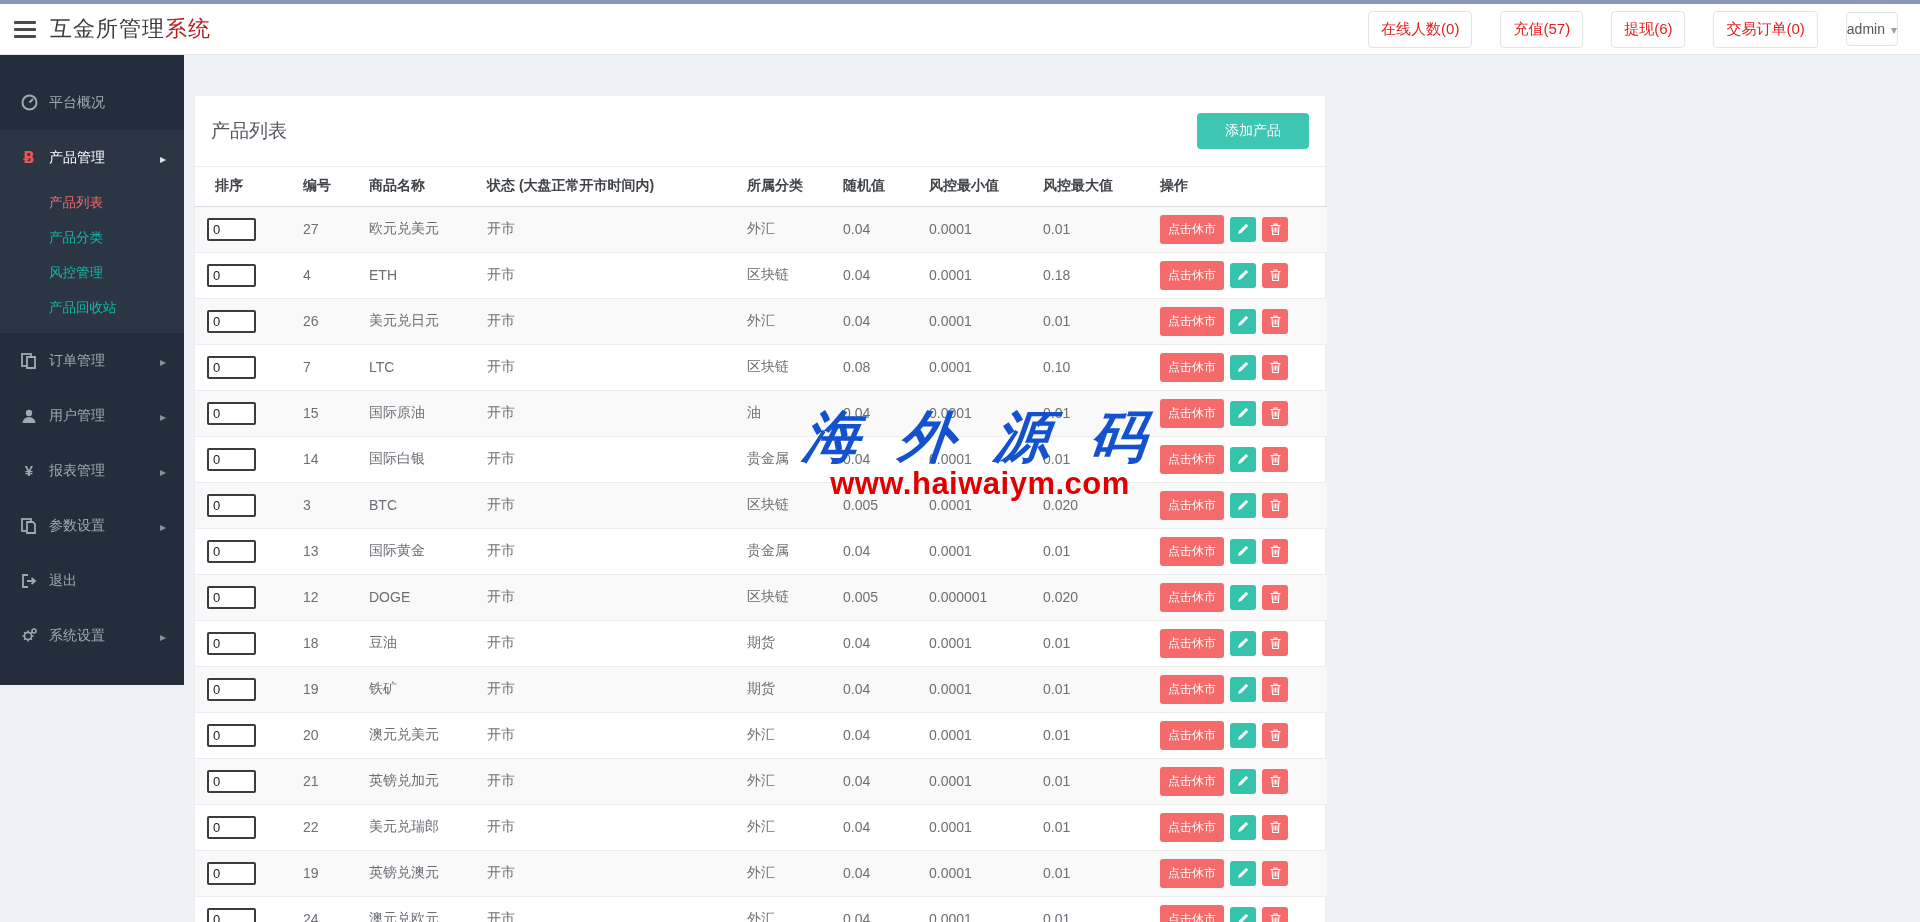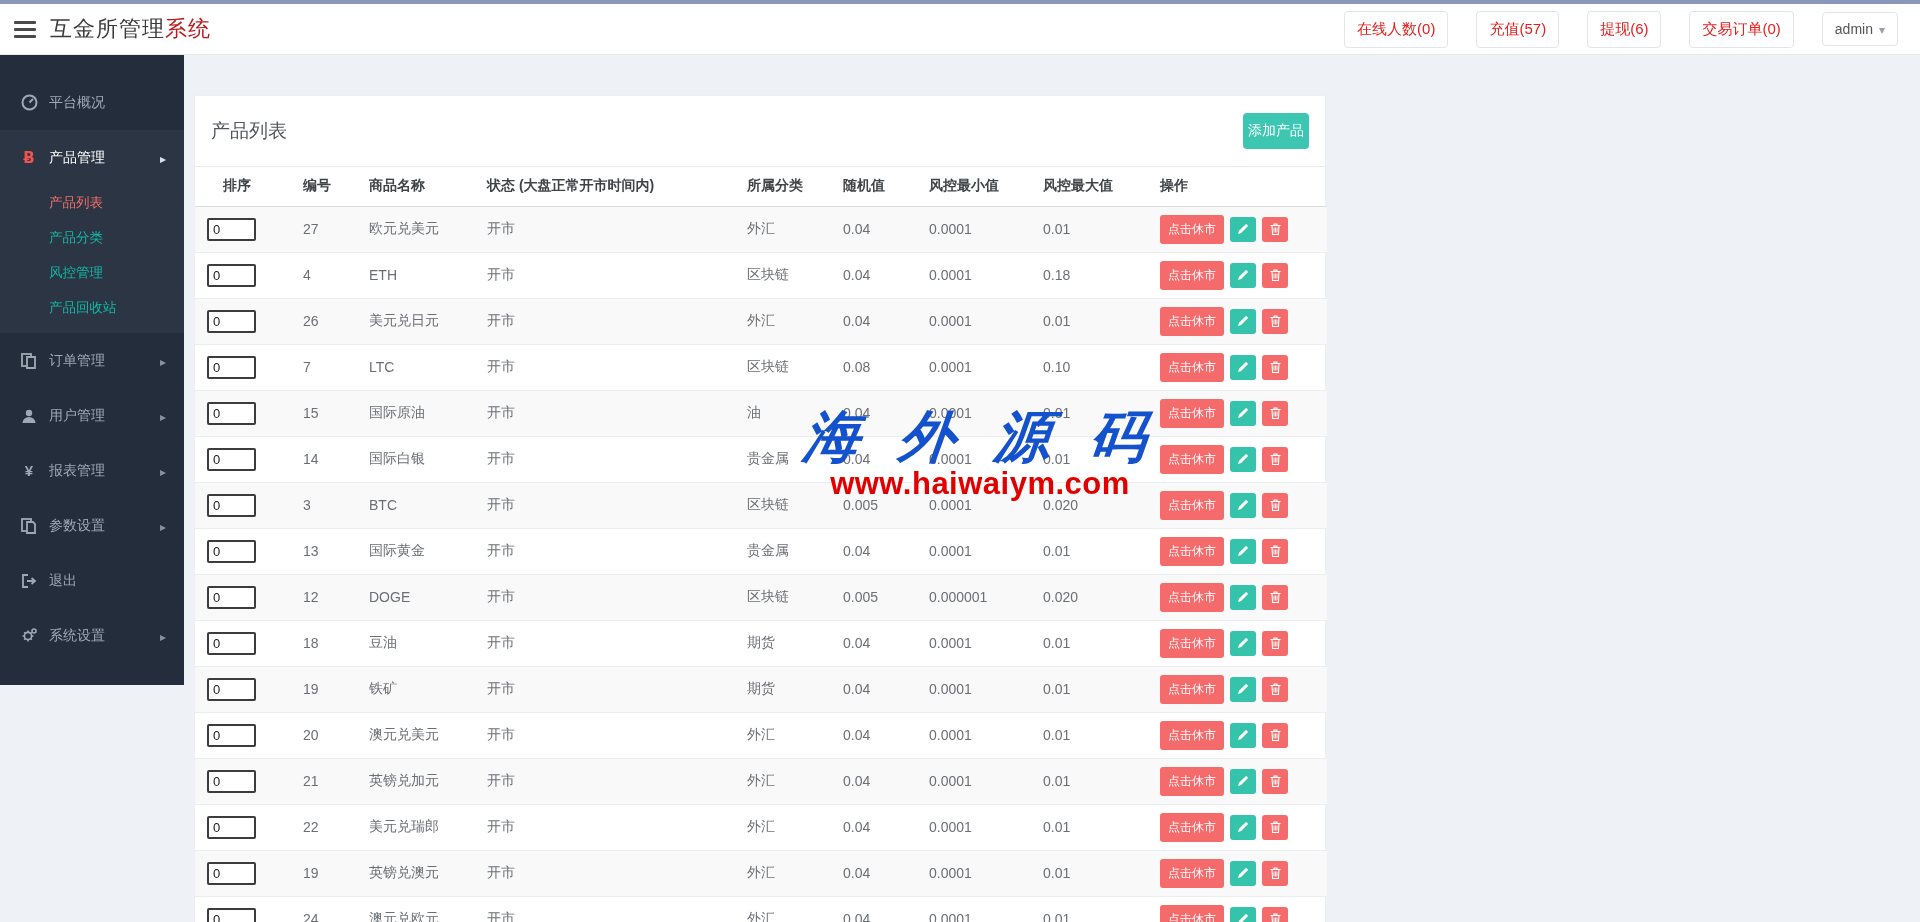--- a/index.html
+++ b/index.html
@@ -25,21 +25,21 @@
   .brand { margin-left:12px; font-size:22px; color:#3a3a3a; letter-spacing:1px; white-space:nowrap; }
   .brand .brand-red { color:#b91c1c; }
   .nav-right { margin-left:auto; margin-right:22px; display:flex; align-items:center; gap:28px; }
   .stat-btn {
     background:#fff; border:1px solid #e1e4ea; border-radius:4px;
     color:#e61d1d; font-size:15px; padding:8px 12px; cursor:pointer;
     font-family:inherit; white-space:nowrap;
   }
   .admin-btn {
     background:#fff; border:1px solid #e1e4ea; border-radius:4px;
-    color:#555; font-size:14px; padding:8px 12px; cursor:pointer;
+    color:#555; font-size:14px; padding:8px 0; cursor:pointer;
     font-family:inherit; display:flex; align-items:center; gap:6px;
   }
   .caret-down::after { content:"▾"; color:#9aa0aa; font-size:12px; }
 
   
   .sidebar {
     position:absolute; top:55px; left:0; width:184px;
     background:#232d3b; padding:20px 0 22px 0; z-index:20;
   }
   .side-item {
@@ -66,30 +66,30 @@
     position:absolute; left:194px; top:95px; width:1132px; height:840px;
     background:#fff; border:1px solid #edeff2; z-index:10;
   }
   .panel-head {
     height:71px; padding:0 16px; display:flex; align-items:center;
     justify-content:space-between; border-bottom:1px solid #ececec;
   }
   .panel-title { font-size:19px; color:#51575f; }
   .add-btn {
     background:#3dc7b2; color:#fff; border:none; border-radius:4px;
-    font-size:14px; padding:9px 5px; cursor:pointer; font-family:inherit;
+    font-size:14px; padding:9px 28px; cursor:pointer; font-family:inherit;
   }
 
   table { width:100%; border-collapse:collapse; table-layout:fixed; }
   thead th {
     text-align:left; font-size:14px; color:#404448; font-weight:bold;
     height:39px; padding:0 8px; border-bottom:1px solid #d8dbe0;
     white-space:nowrap; overflow:hidden;
   }
-  thead th:first-child { padding-left:28px; }
+  thead th:first-child { padding-left:20px; }
   tbody td {
     height:45px; padding:0 8px; font-size:14px; color:#6b6f74;
     border-bottom:1px solid #ebedf0; white-space:nowrap; overflow:hidden;
   }
   tbody td:first-child { padding-left:12px; }
   tbody tr:nth-child(odd) { background:#f9f9f9; }
   .sort-input {
     width:49px; height:23px; border:2px solid #3c3c3c; border-radius:2px;
     font-size:13px; padding:0 4px; color:#222; background:#fff;
     font-family:inherit;

